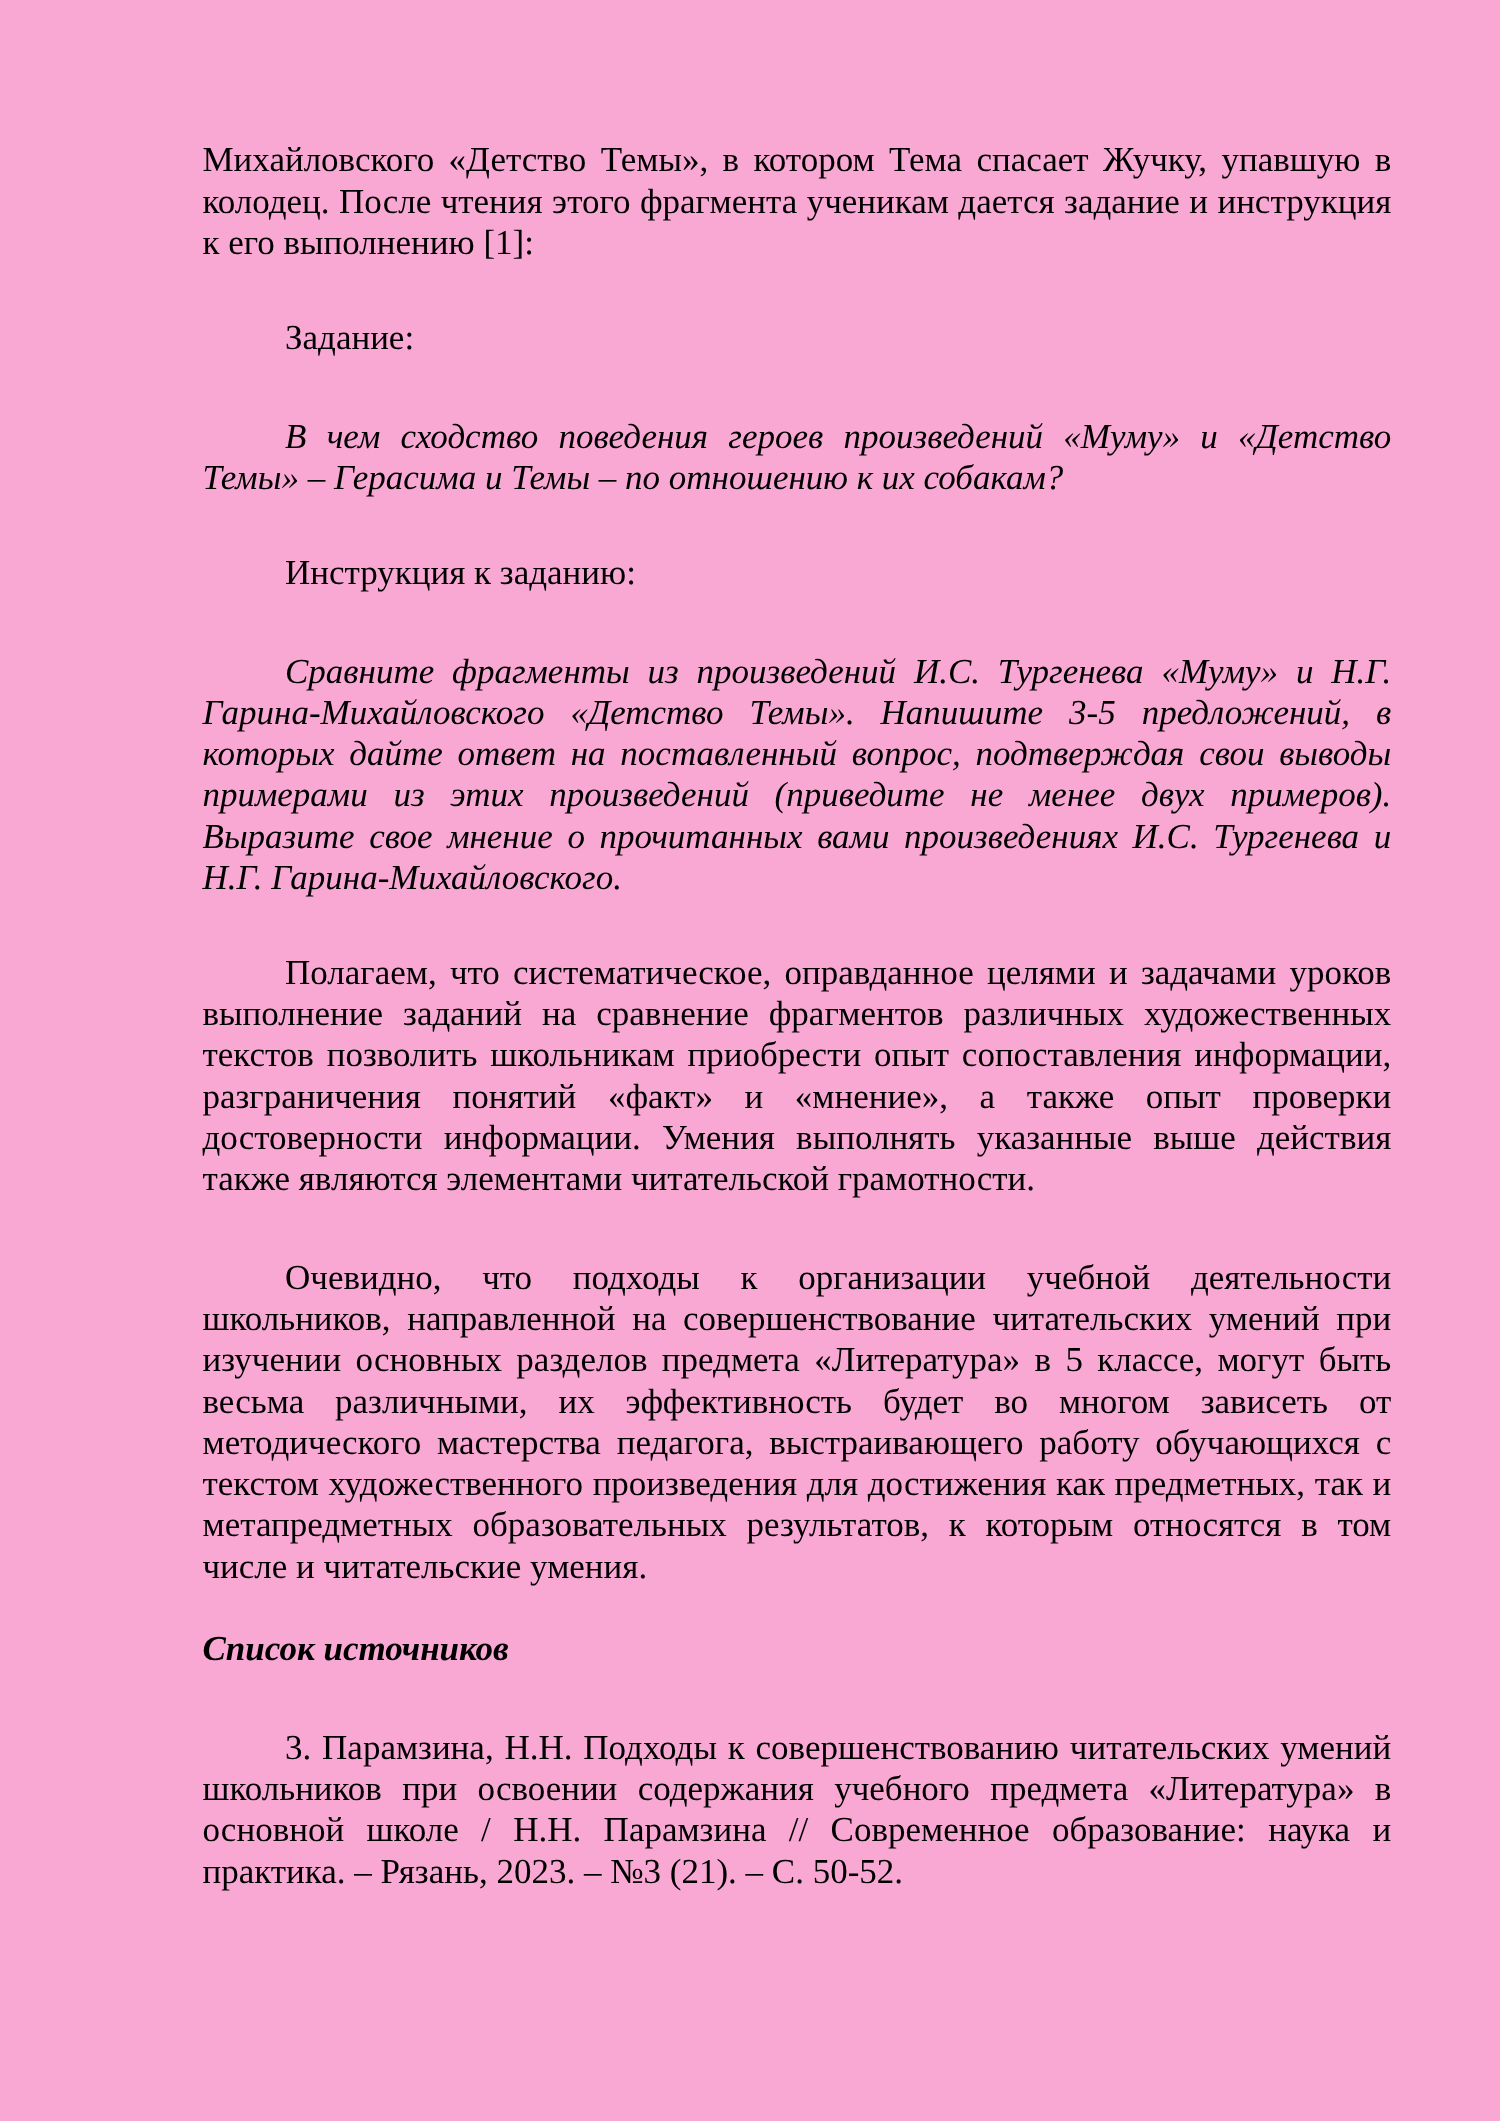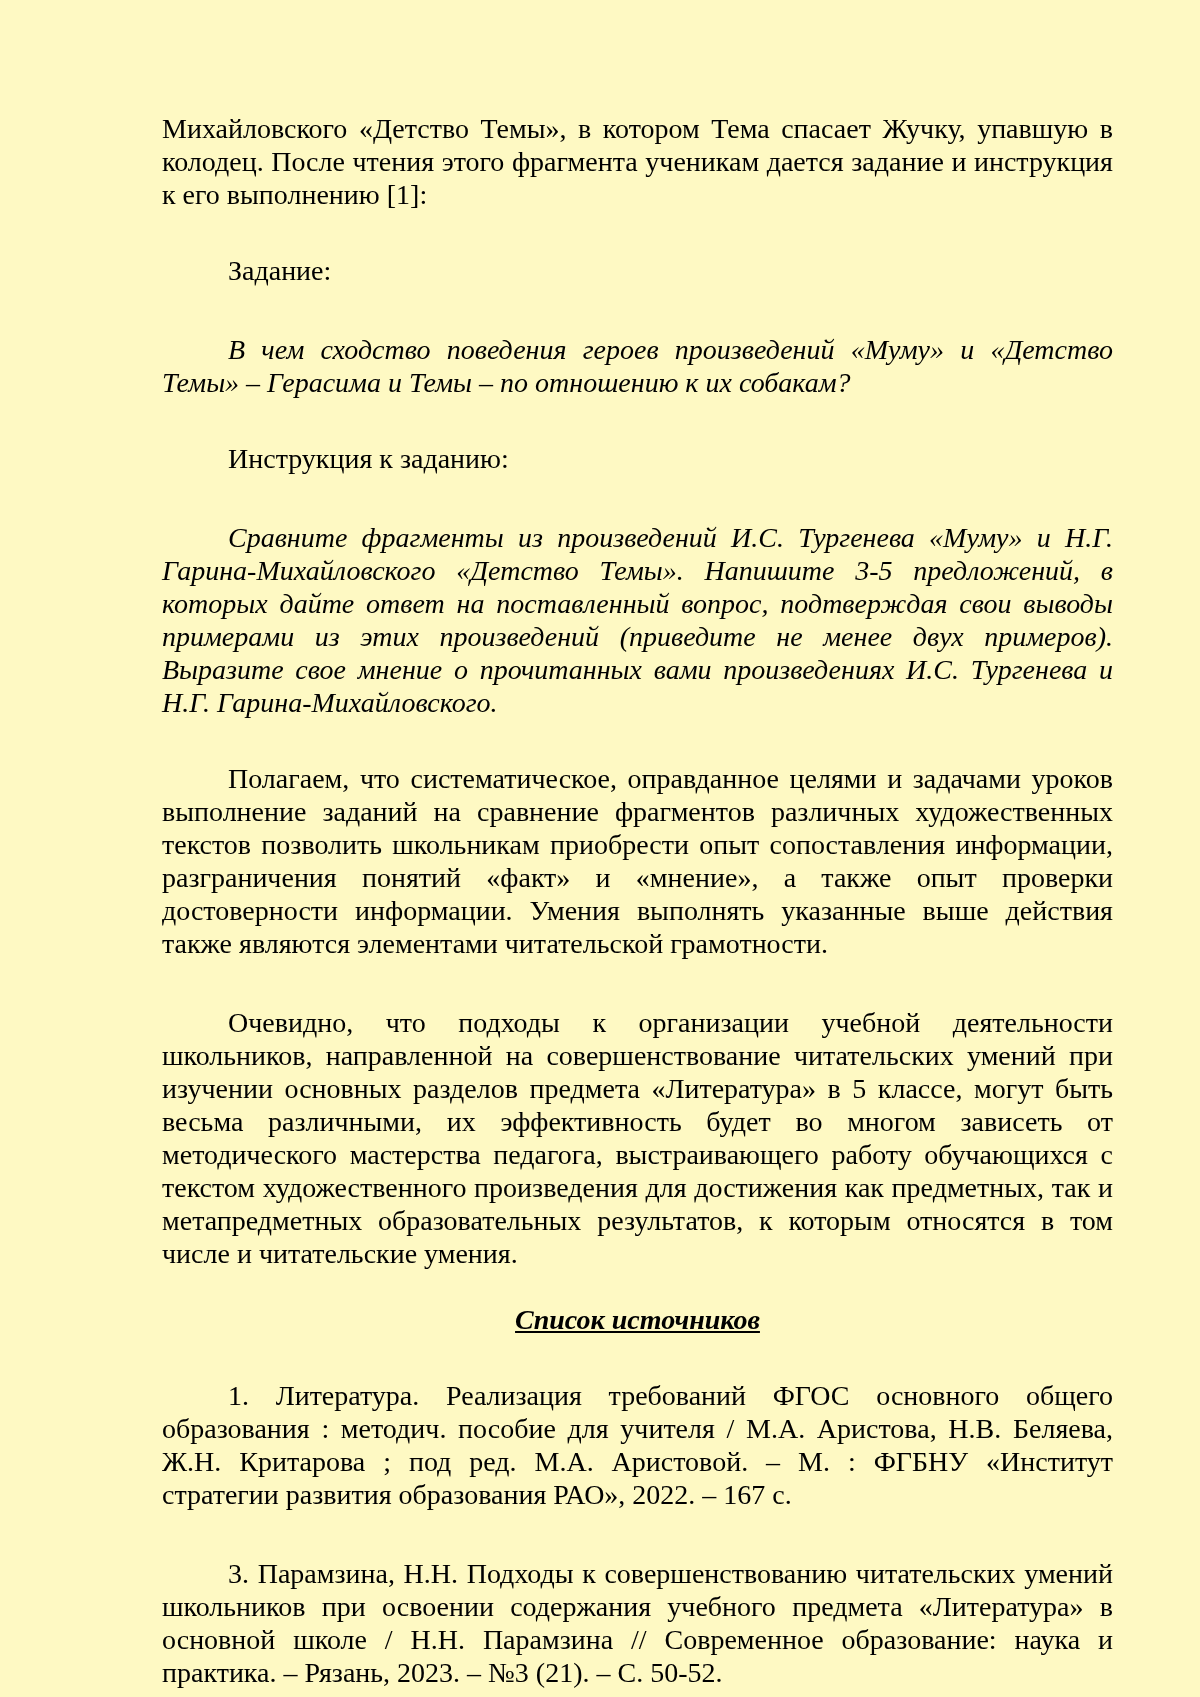--- a/index.html
+++ b/index.html
@@ -5,21 +5,21 @@
   html, body {
     margin: 0;
     padding: 0;
     background: #ffffff;
   }
   .page {
     position: relative;
     width: 1200px;
     height: 1697px;
     box-sizing: border-box;
-    background: #fef9c3;
+    background: #f9a8d4;
     color: #000000;
     font-family: "Liberation Serif", "DejaVu Serif", serif;
     font-size: 28px;
     line-height: 33px;
     padding: 112px 87px 0 162px;
     overflow: hidden;
   }
   .para {
     margin: 0;
     text-align: justify;
@@ -29,26 +29,25 @@
     margin-top: 46px;
   }
   .italic {
     font-style: italic;
   }
   .gap-before {
     margin-top: 43px;
   }
   .sources-heading {
     margin: 33px 0 0 0;
-    text-align: center;
+    text-align: left;
     font-size: 28px;
     line-height: 33px;
     font-weight: bold;
     font-style: italic;
-    text-decoration: underline;
   }
 </style>
 </head>
 <body>
 
 <div class="page">
 
   <p class="para">Михайловского «Детство Темы», в котором Тема спасает Жучку, упавшую в колодец. После чтения этого фрагмента ученикам дается задание и инструкция к его выполнению [1]:</p>
 
   <p class="para indent gap-before">Задание:</p>
@@ -58,18 +57,17 @@
   <p class="para indent gap-before">Инструкция к заданию:</p>
 
   <p class="para indent italic">Сравните фрагменты из произведений И.С. Тургенева «Муму» и Н.Г. Гарина-Михайловского «Детство Темы». Напишите 3-5 предложений, в которых дайте ответ на поставленный вопрос, подтверждая свои выводы примерами из этих произведений (приведите не менее двух примеров). Выразите свое мнение о прочитанных вами произведениях И.С. Тургенева и Н.Г. Гарина-Михайловского.</p>
 
   <p class="para indent gap-before">Полагаем, что систематическое, оправданное целями и задачами уроков выполнение заданий на сравнение фрагментов различных художественных текстов позволить школьникам приобрести опыт сопоставления информации, разграничения понятий «факт» и «мнение», а также опыт проверки достоверности информации. Умения выполнять указанные выше действия также являются элементами читательской грамотности.</p>
 
   <p class="para indent">Очевидно, что подходы к организации учебной деятельности школьников, направленной на совершенствование читательских умений при изучении основных разделов предмета «Литература» в 5 классе, могут быть весьма различными, их эффективность будет во многом зависеть от методического мастерства педагога, выстраивающего работу обучающихся с текстом художественного произведения для достижения как предметных, так и метапредметных образовательных результатов, к которым относятся в том числе и читательские умения.</p>
 
   <h2 class="sources-heading gap-before">Список источников</h2>
 
-  <p class="para indent gap-before">1. Литература. Реализация требований ФГОС основного общего образования : методич. пособие для учителя / М.А. Аристова, Н.В. Беляева, Ж.Н. Критарова ; под ред. М.А. Аристовой. – М. : ФГБНУ «Институт стратегии развития образования РАО», 2022. – 167 с.</p>
 
 
   <p class="para indent">3. Парамзина, Н.Н. Подходы к совершенствованию читательских умений школьников при освоении содержания учебного предмета «Литература» в основной школе / Н.Н. Парамзина // Современное образование: наука и практика. – Рязань, 2023. – №3 (21). – С. 50-52.</p>
 
 </div>
 
 </body></html>

